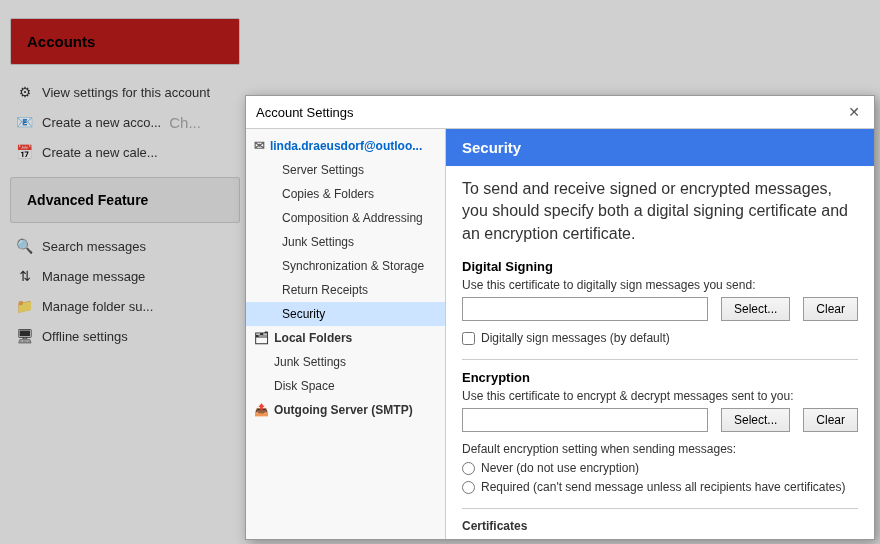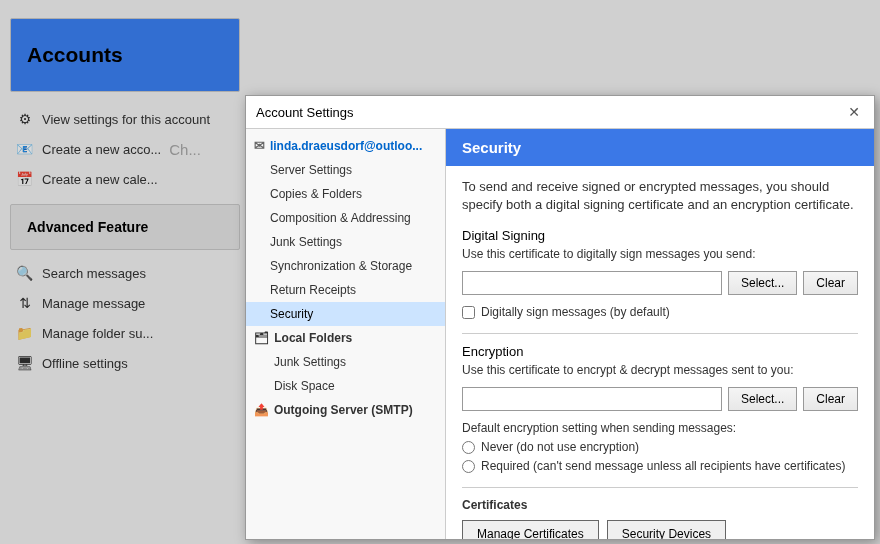--- a/index.html
+++ b/index.html
@@ -26,26 +26,26 @@
       position: absolute;
       left: 0;
       top: 0;
       width: 250px;
       height: 544px;
       background: #f5f5f5;
       padding: 10px 0;
     }
 
     .sidebar-title {
-      font-size: 21px;
+      font-size: 15px;
       font-weight: bold;
       color: #000;
-      background: #3b82f6;
+      background: #b91c1c;
       border: 1px solid #ccc;
-      padding: 24px 16px;
+      padding: 14px 16px;
       margin: 8px 10px 12px 10px;
       border-radius: 2px;
     }
 
     .sidebar-item {
       display: flex;
       align-items: center;
       padding: 6px 16px;
       cursor: pointer;
       color: #333;
@@ -147,21 +147,21 @@
       align-items: center;
       padding: 5px 8px;
       gap: 5px;
       color: #0066cc;
       font-size: 12px;
       cursor: pointer;
       font-weight: bold;
     }
 
     .nav-item {
-      padding: 5px 10px 5px 24px;
+      padding: 5px 10px 5px 36px;
       cursor: pointer;
       color: #333;
       font-size: 12px;
     }
     .nav-item.active { background: #cce4ff; color: #000; }
 
     .nav-group {
       display: flex;
       align-items: center;
       padding: 5px 8px;
@@ -193,45 +193,44 @@
       color: #fff;
       font-size: 15px;
       font-weight: bold;
     }
 
     .content-body {
       padding: 12px 16px;
     }
 
     .content-desc {
-      font-size: 13px;
+      font-size: 16px;
       color: #333;
       margin-bottom: 14px;
       line-height: 1.4;
     }
 
     .section-title {
       font-size: 13px;
-      font-weight: normal;
+      font-weight: bold;
       color: #000;
       margin-bottom: 4px;
     }
 
     .section-label {
       font-size: 12px;
       color: #333;
       margin-bottom: 5px;
     }
 
     .cert-row {
       display: flex;
       align-items: center;
-      gap: 6px;
+      gap: 13px;
       margin-bottom: 10px;
-      margin-top: 10px;
     }
 
     .cert-input {
       flex: 1;
       height: 24px;
       border: 1px solid #999;
       background: #fff;
       padding: 2px 4px;
       font-size: 12px;
     }

